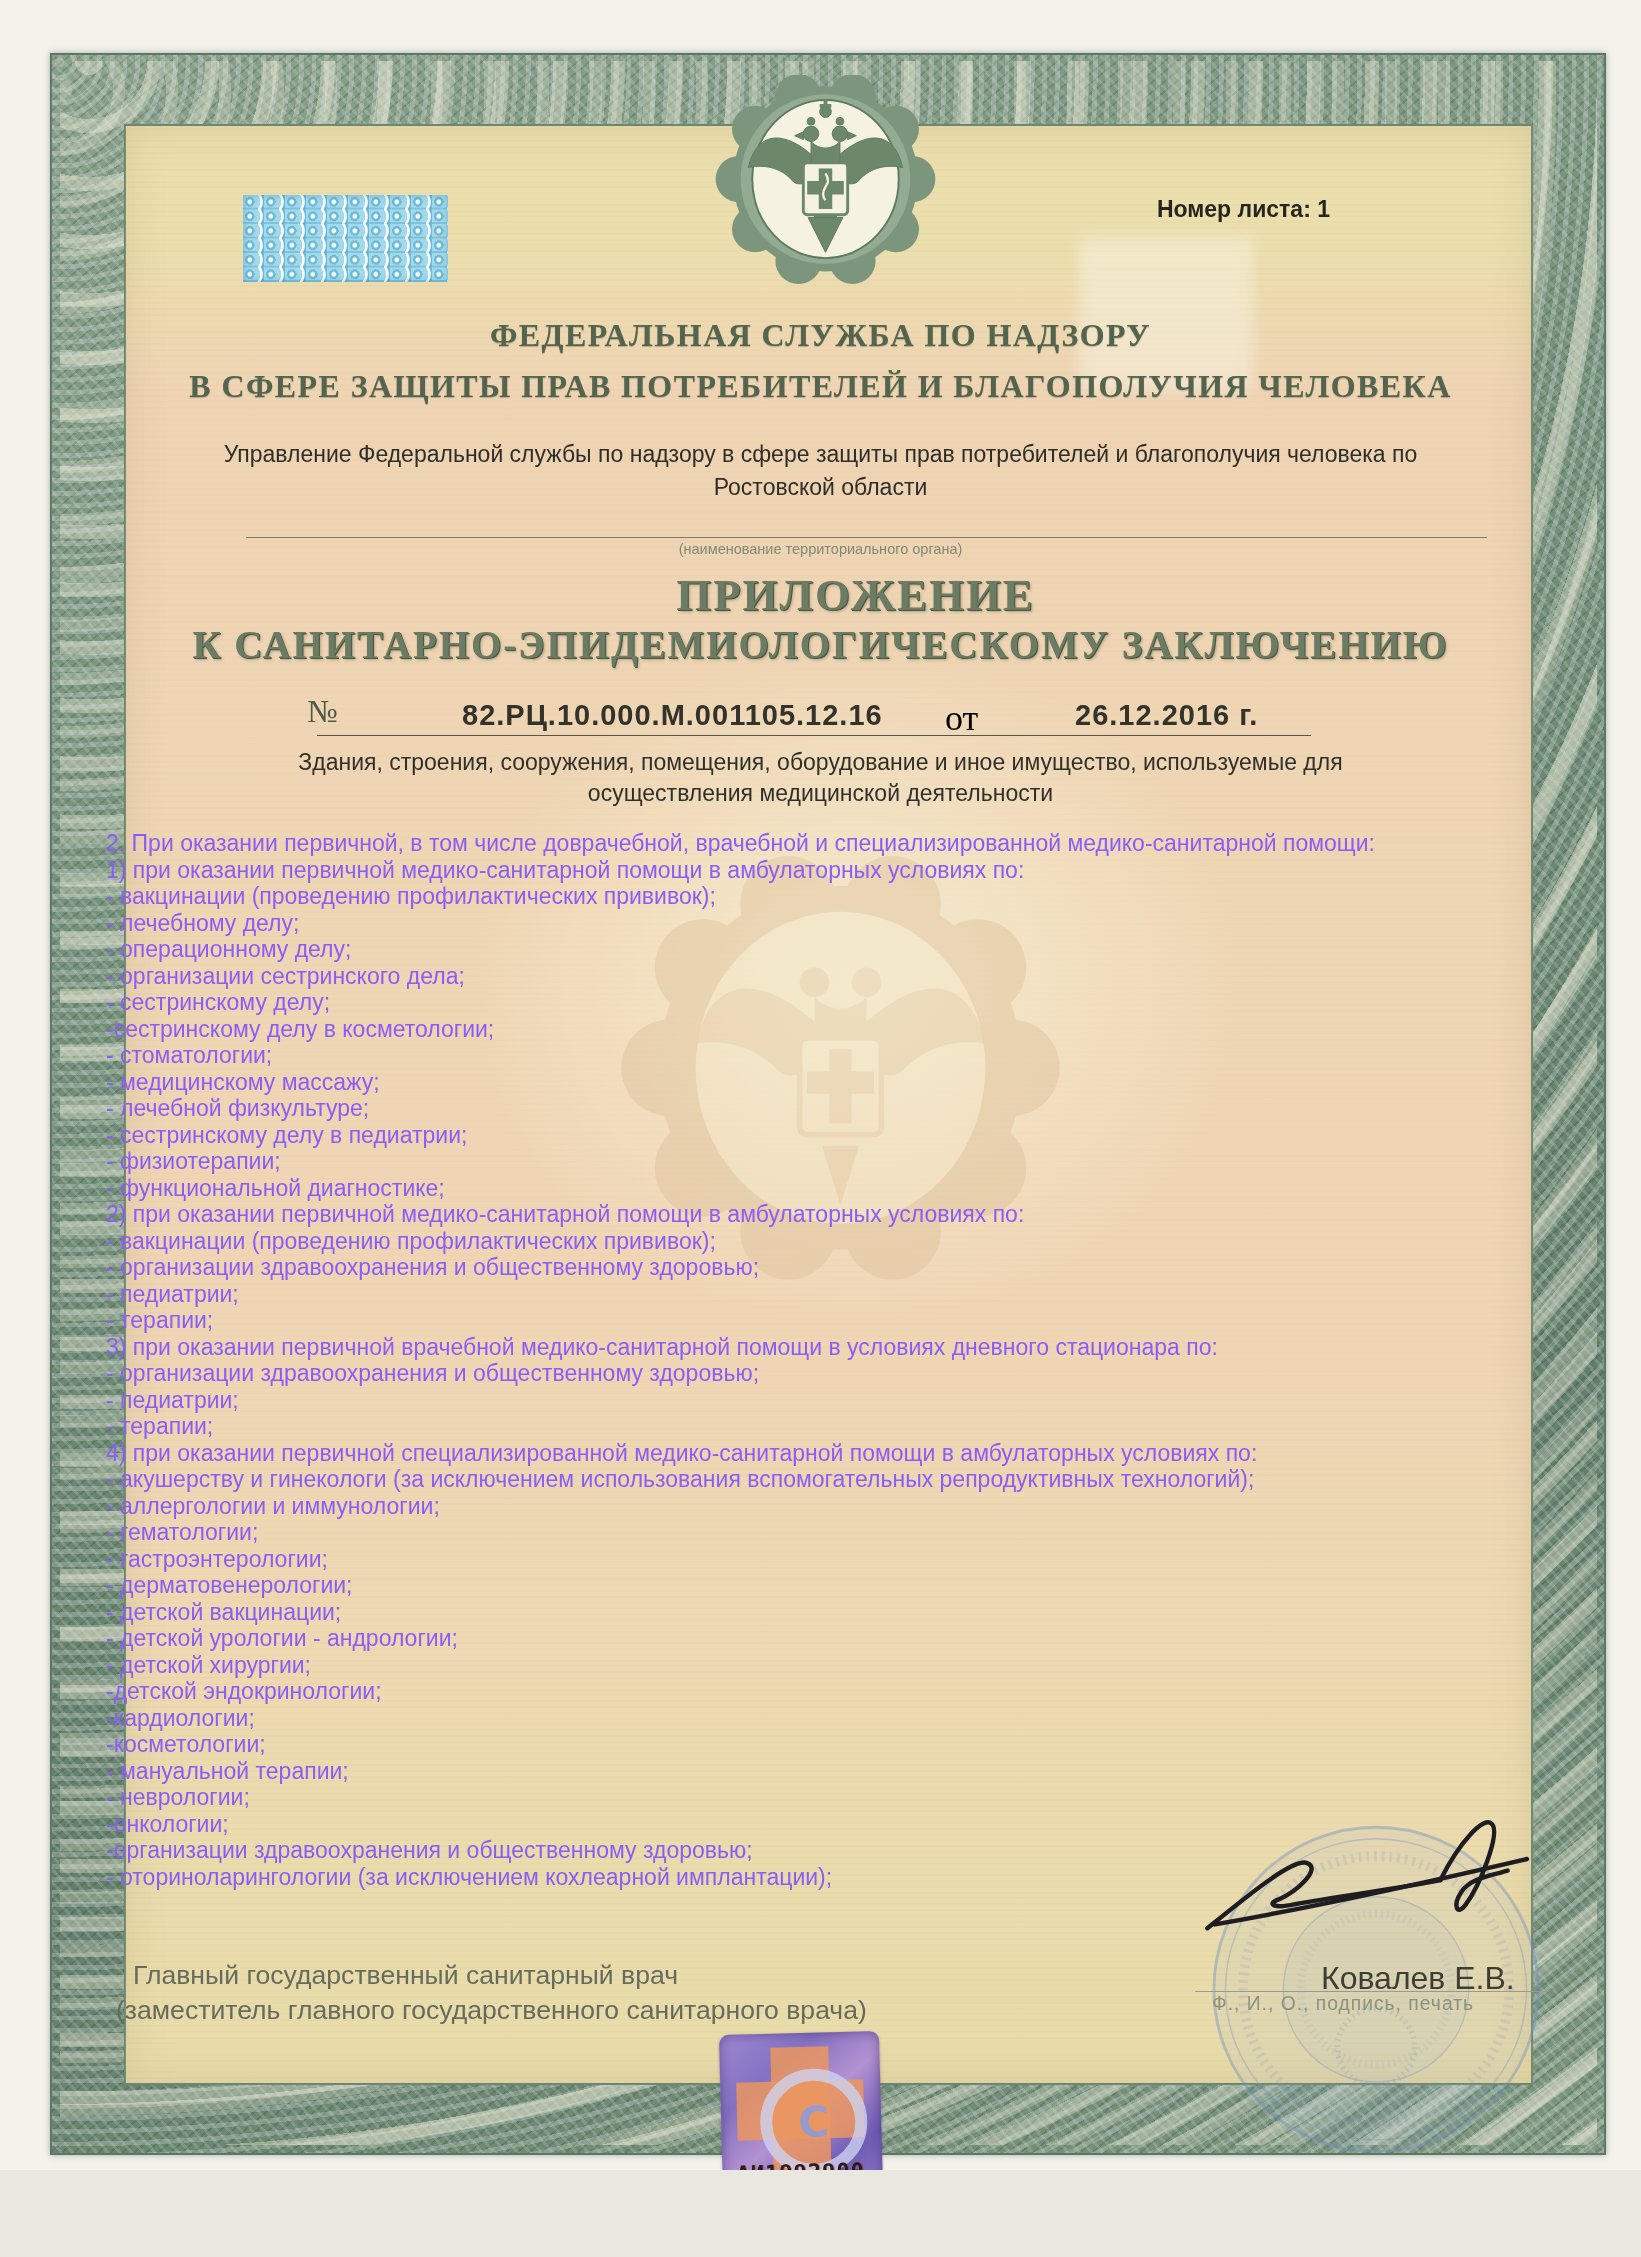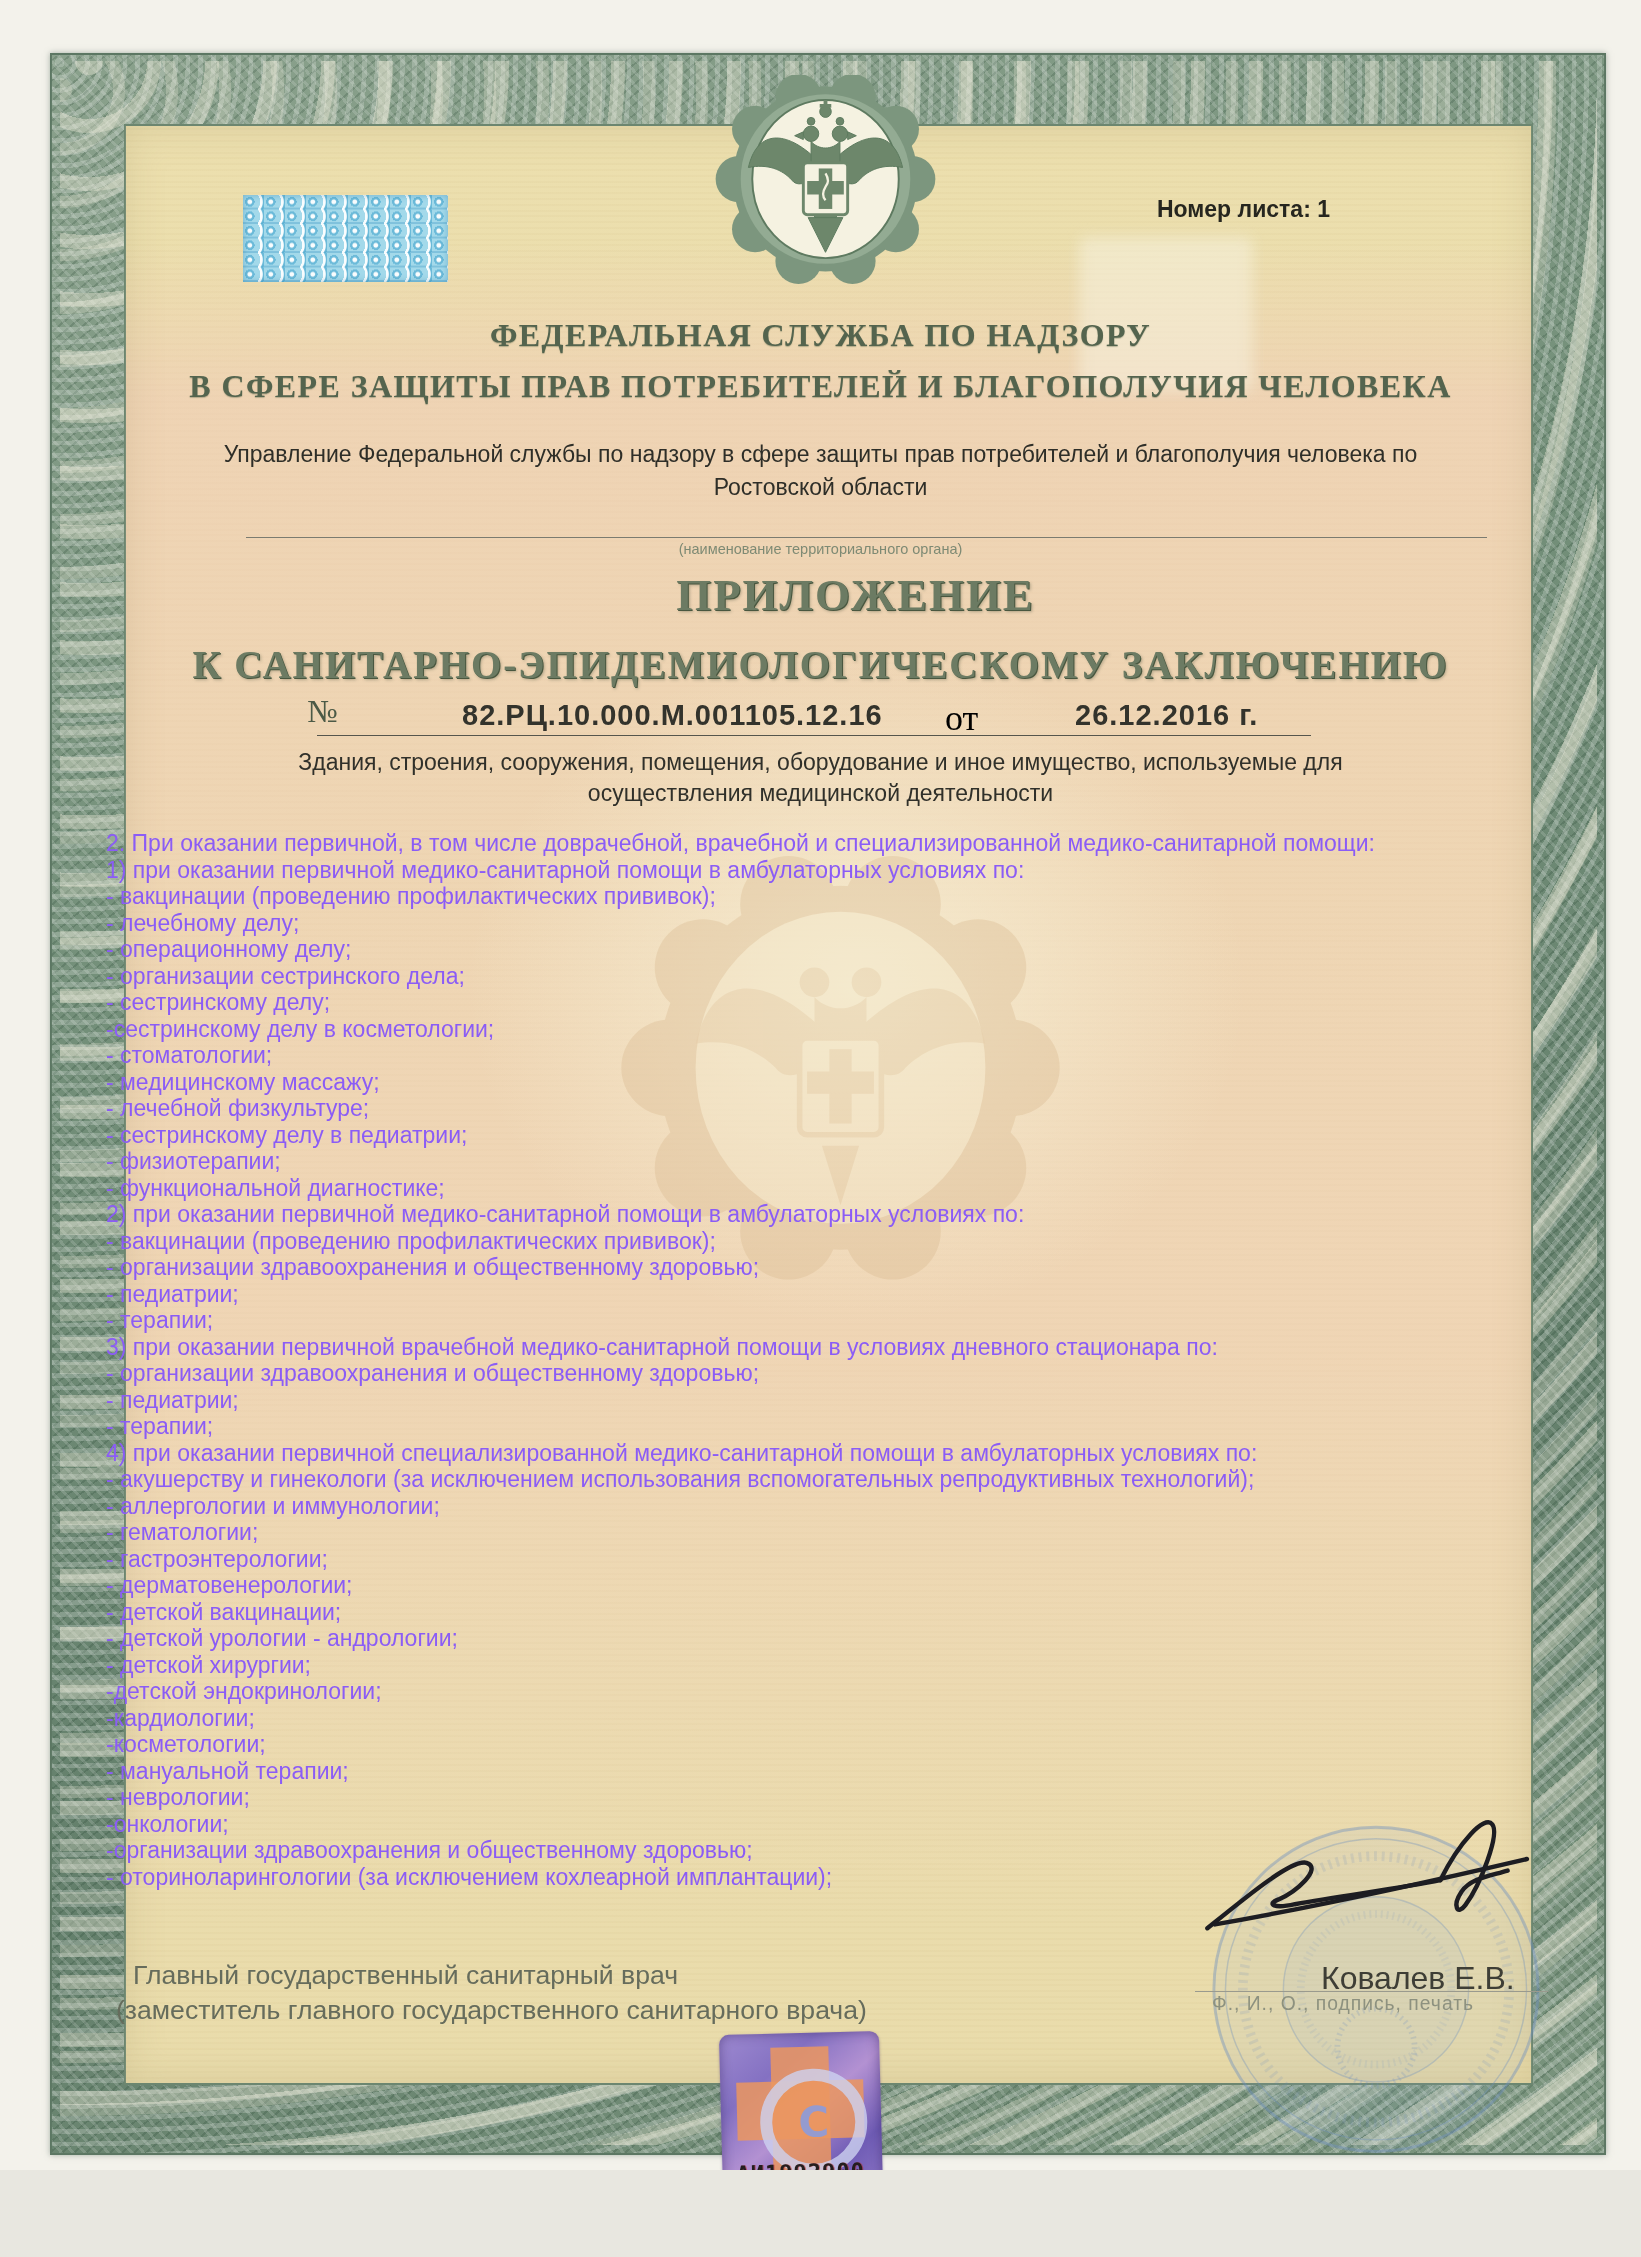--- a/index.html
+++ b/index.html
@@ -36,21 +36,21 @@
   .hdr1{top:317px;font-size:32px;}
   .hdr2{top:368px;font-size:32px;}
   .org{font-size:23px;color:#2e2e28;}
   .org1{top:441px;}
   .org2{top:474px;}
   .rule{position:absolute;left:246px;top:537px;width:1241px;border-top:1.5px solid #7b7b70;}
   .caption{top:541px;font-size:14.5px;color:#7e8a74;}
   .title{font-family:"Liberation Serif",serif;font-weight:bold;color:#6c7b63;
          text-shadow:1px 1px 0 #49573f,1.9px 1.9px 2.9px rgba(60,72,52,.35);letter-spacing:1.9px;}
   .title1{top:569px;font-size:45px;padding-left:35px;}
-  .title2{top:622px;font-size:39px;margin-top:20px;}
+  .title2{top:622px;font-size:39px;}
   
   .numrow{position:absolute;left:317px;top:691px;width:994px;height:44px;border-bottom:1.5px solid #55554c;}
   .no-sign{position:absolute;left:-9.7px;top:1.9px;font-family:"Liberation Serif",serif;font-size:32px;color:#4c5a46;}
   .num-val{position:absolute;left:145px;top:7.7px;font-size:29px;font-weight:bold;color:#33332c;letter-spacing:1px;}
   .ot-lbl{position:absolute;left:628px;top:5.8px;font-family:"Liberation Serif",serif;font-size:36px;color:#000000;}
   .date-val{position:absolute;left:758px;top:7.7px;font-size:29px;font-weight:bold;color:#33332c;letter-spacing:1px;}
   .subt{font-size:23px;color:#30302a;}
   .subt1{top:749px;}
   .subt2{top:780px;}
   

